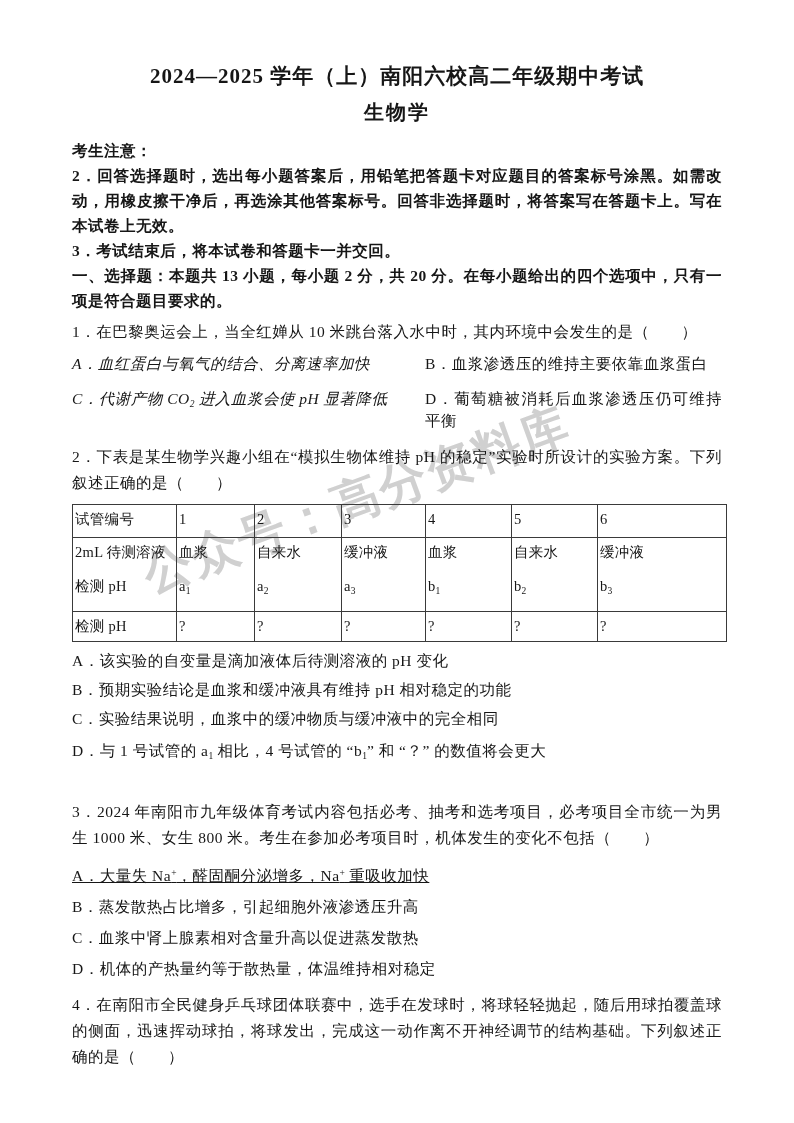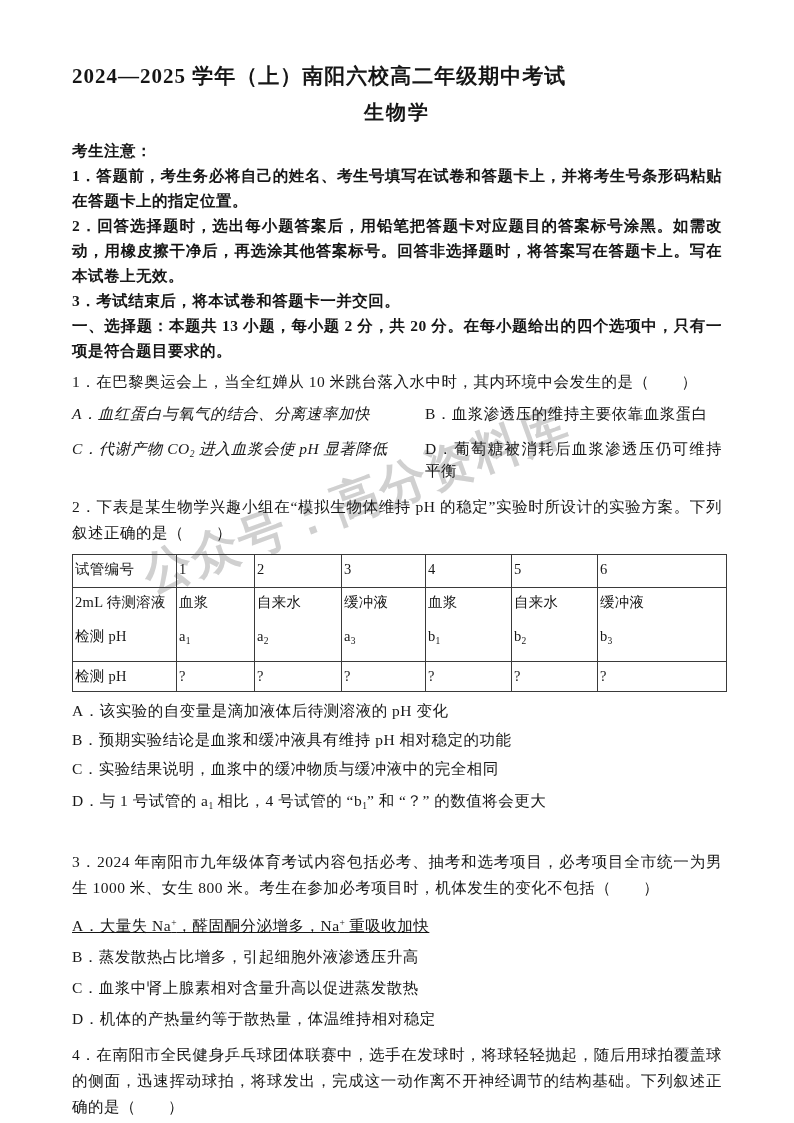--- a/index.html
+++ b/index.html
@@ -11,21 +11,21 @@
     position:absolute;left:145px;top:545px;z-index:0;white-space:nowrap;
     font-family:"Liberation Sans","DejaVu Sans",sans-serif;font-weight:bold;
     font-size:48px;letter-spacing:2px;color:#c8c8c8;opacity:0.85;
     transform:rotate(-20deg);transform-origin:left center;
   }
   .content{
     position:absolute;top:0;left:0;right:0;z-index:1;
     padding:62px 72px 0 72px;box-sizing:border-box;
     font-size:15.5px;letter-spacing:0.5px;line-height:25px;text-align:justify;
   }
-  .exam-title{font-size:21px;font-weight:bold;text-align:left;line-height:28px;letter-spacing:1px;margin:0;}
+  .exam-title{font-size:21px;font-weight:bold;text-align:center;line-height:28px;letter-spacing:1px;margin:0;}
   .exam-subject{font-size:20px;font-weight:bold;text-align:center;line-height:26px;margin:9px 0 0 0;letter-spacing:2px;}
   .notice-heading{font-weight:bold;margin:13px 0 0 0;}
   .notice-item{font-weight:bold;margin:0;}
   .section-heading{font-weight:bold;margin:0;}
   .stem{margin:6px 0 0 0;line-height:26px;}
   .optrow{display:flex;margin-top:8px;line-height:22px;}
   .optrow .c1{width:353px;flex:0 0 353px;font-style:italic;}
   .optrow.second{margin-top:13px;}
   .opt-line{margin:9px 0 0 0;line-height:20px;}
   .q3 .opt-line{margin-top:11px;}
@@ -50,21 +50,20 @@
 <body>
 
 <div class="watermark">公众号：高分资料库</div>
 
 <div class="content">
 
   <p class="exam-title">2024—2025 学年（上）南阳六校高二年级期中考试</p>
   <p class="exam-subject">生物学</p>
 
   <p class="notice-heading">考生注意：</p>
-  <p class="notice-item">1．答题前，考生务必将自己的姓名、考生号填写在试卷和答题卡上，并将考生号条形码粘贴在答题卡上的指定位置。</p>
   <p class="notice-item">2．回答选择题时，选出每小题答案后，用铅笔把答题卡对应题目的答案标号涂黑。如需改动，用橡皮擦干净后，再选涂其他答案标号。回答非选择题时，将答案写在答题卡上。写在本试卷上无效。</p>
   <p class="notice-item">3．考试结束后，将本试卷和答题卡一并交回。</p>
 
   <p class="section-heading">一、选择题：本题共 13 小题，每小题 2 分，共 20 分。在每小题给出的四个选项中，只有一项是符合题目要求的。</p>
 
   <p class="stem">1．在巴黎奥运会上，当全红婵从 10 米跳台落入水中时，其内环境中会发生的是（　　）</p>
   <div class="optrow">
     <span class="c1">A．血红蛋白与氧气的结合、分离速率加快</span>
     <span>B．血浆渗透压的维持主要依靠血浆蛋白</span>
   </div>

